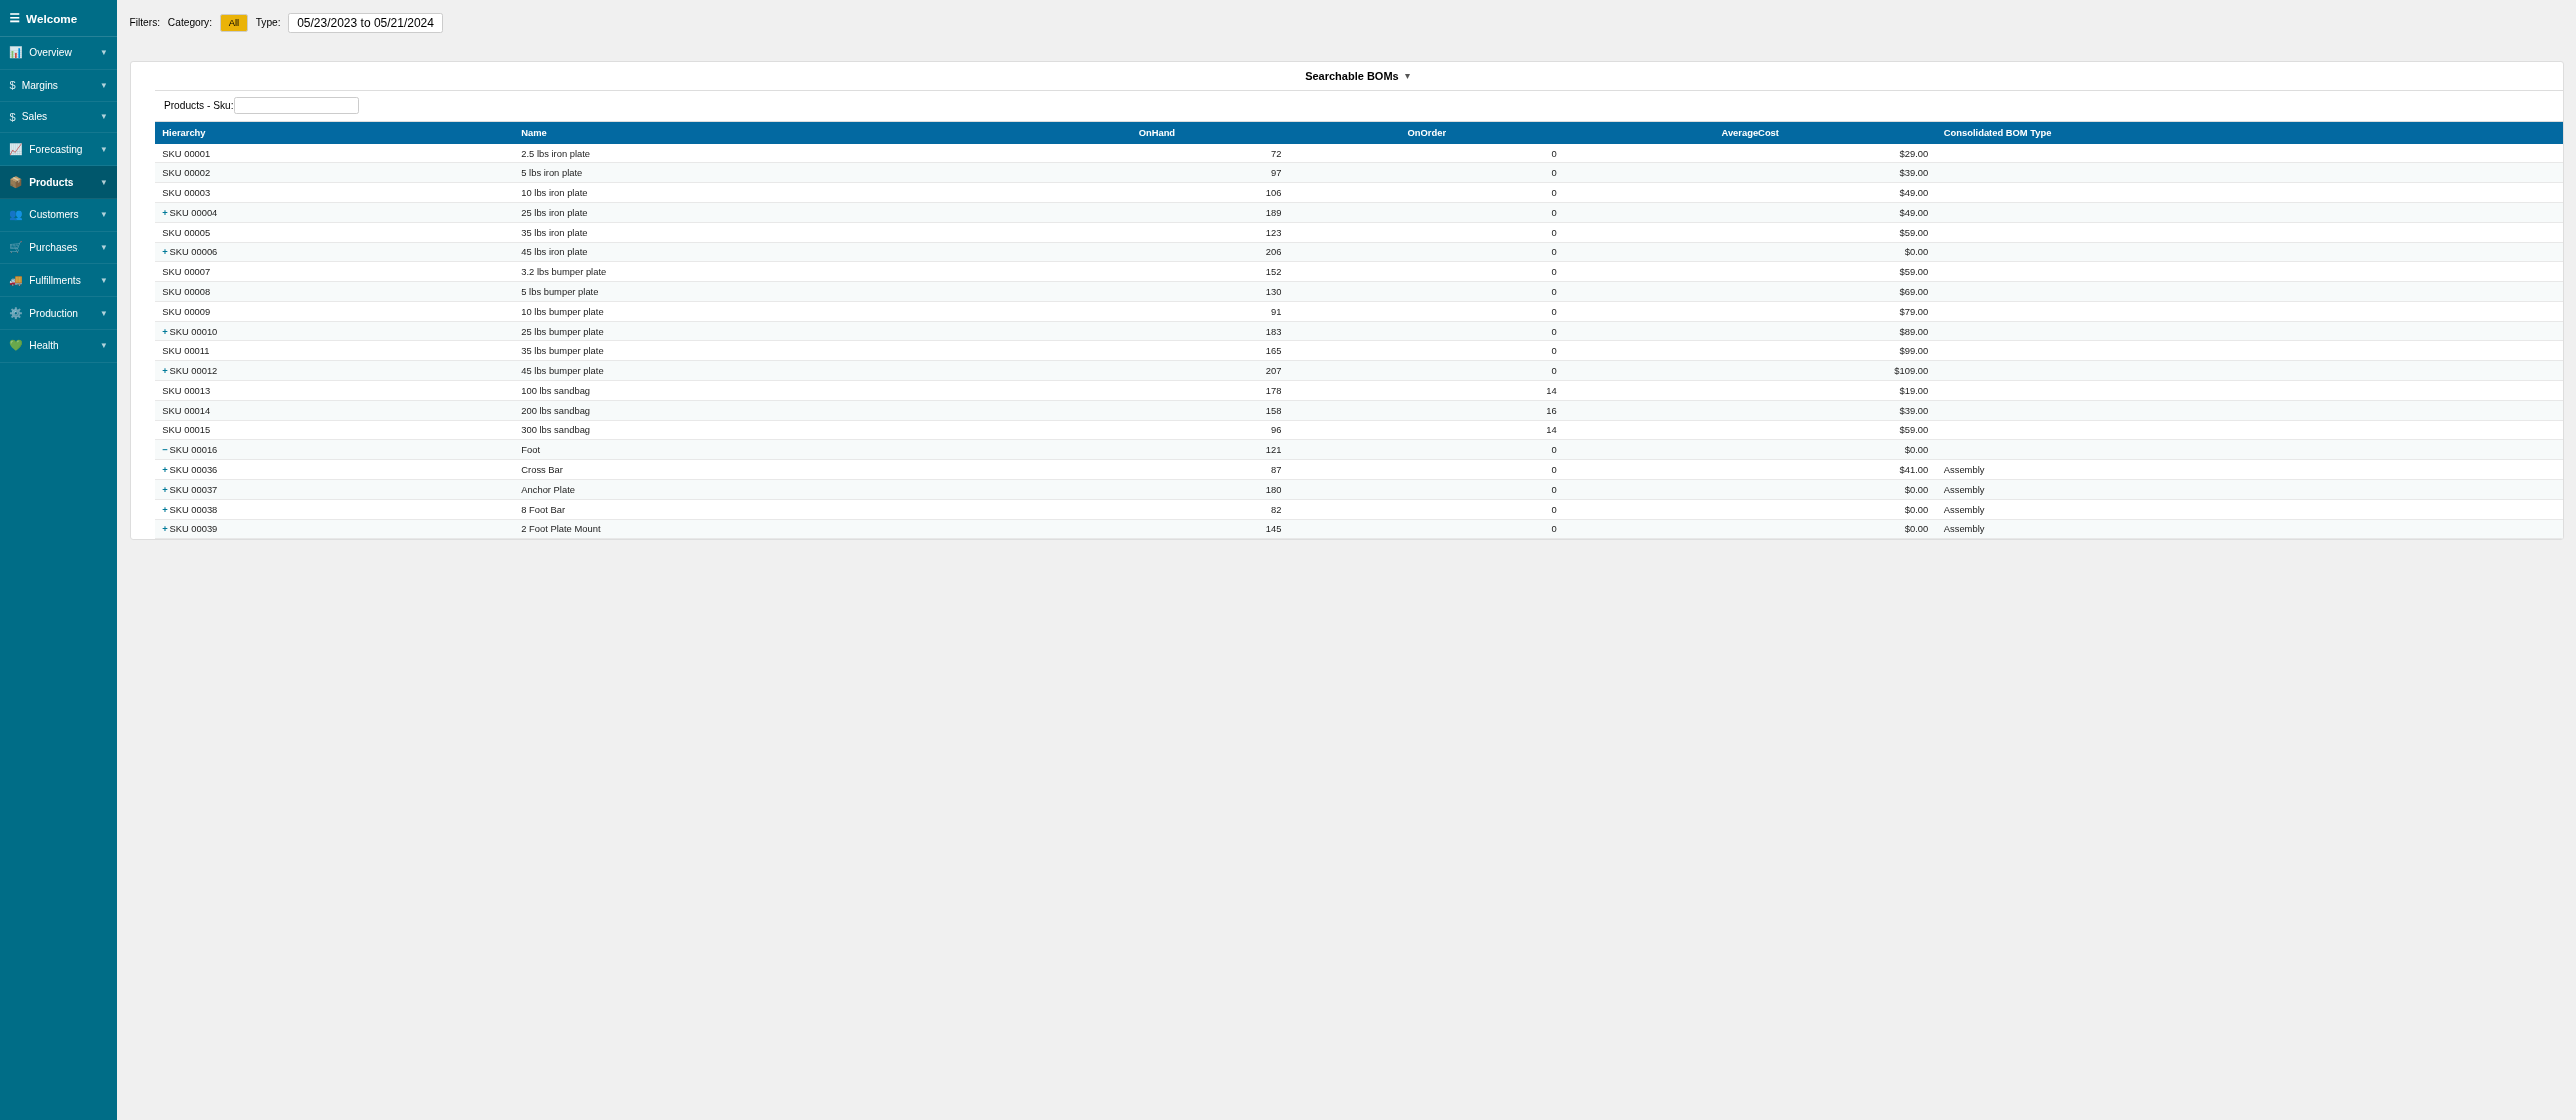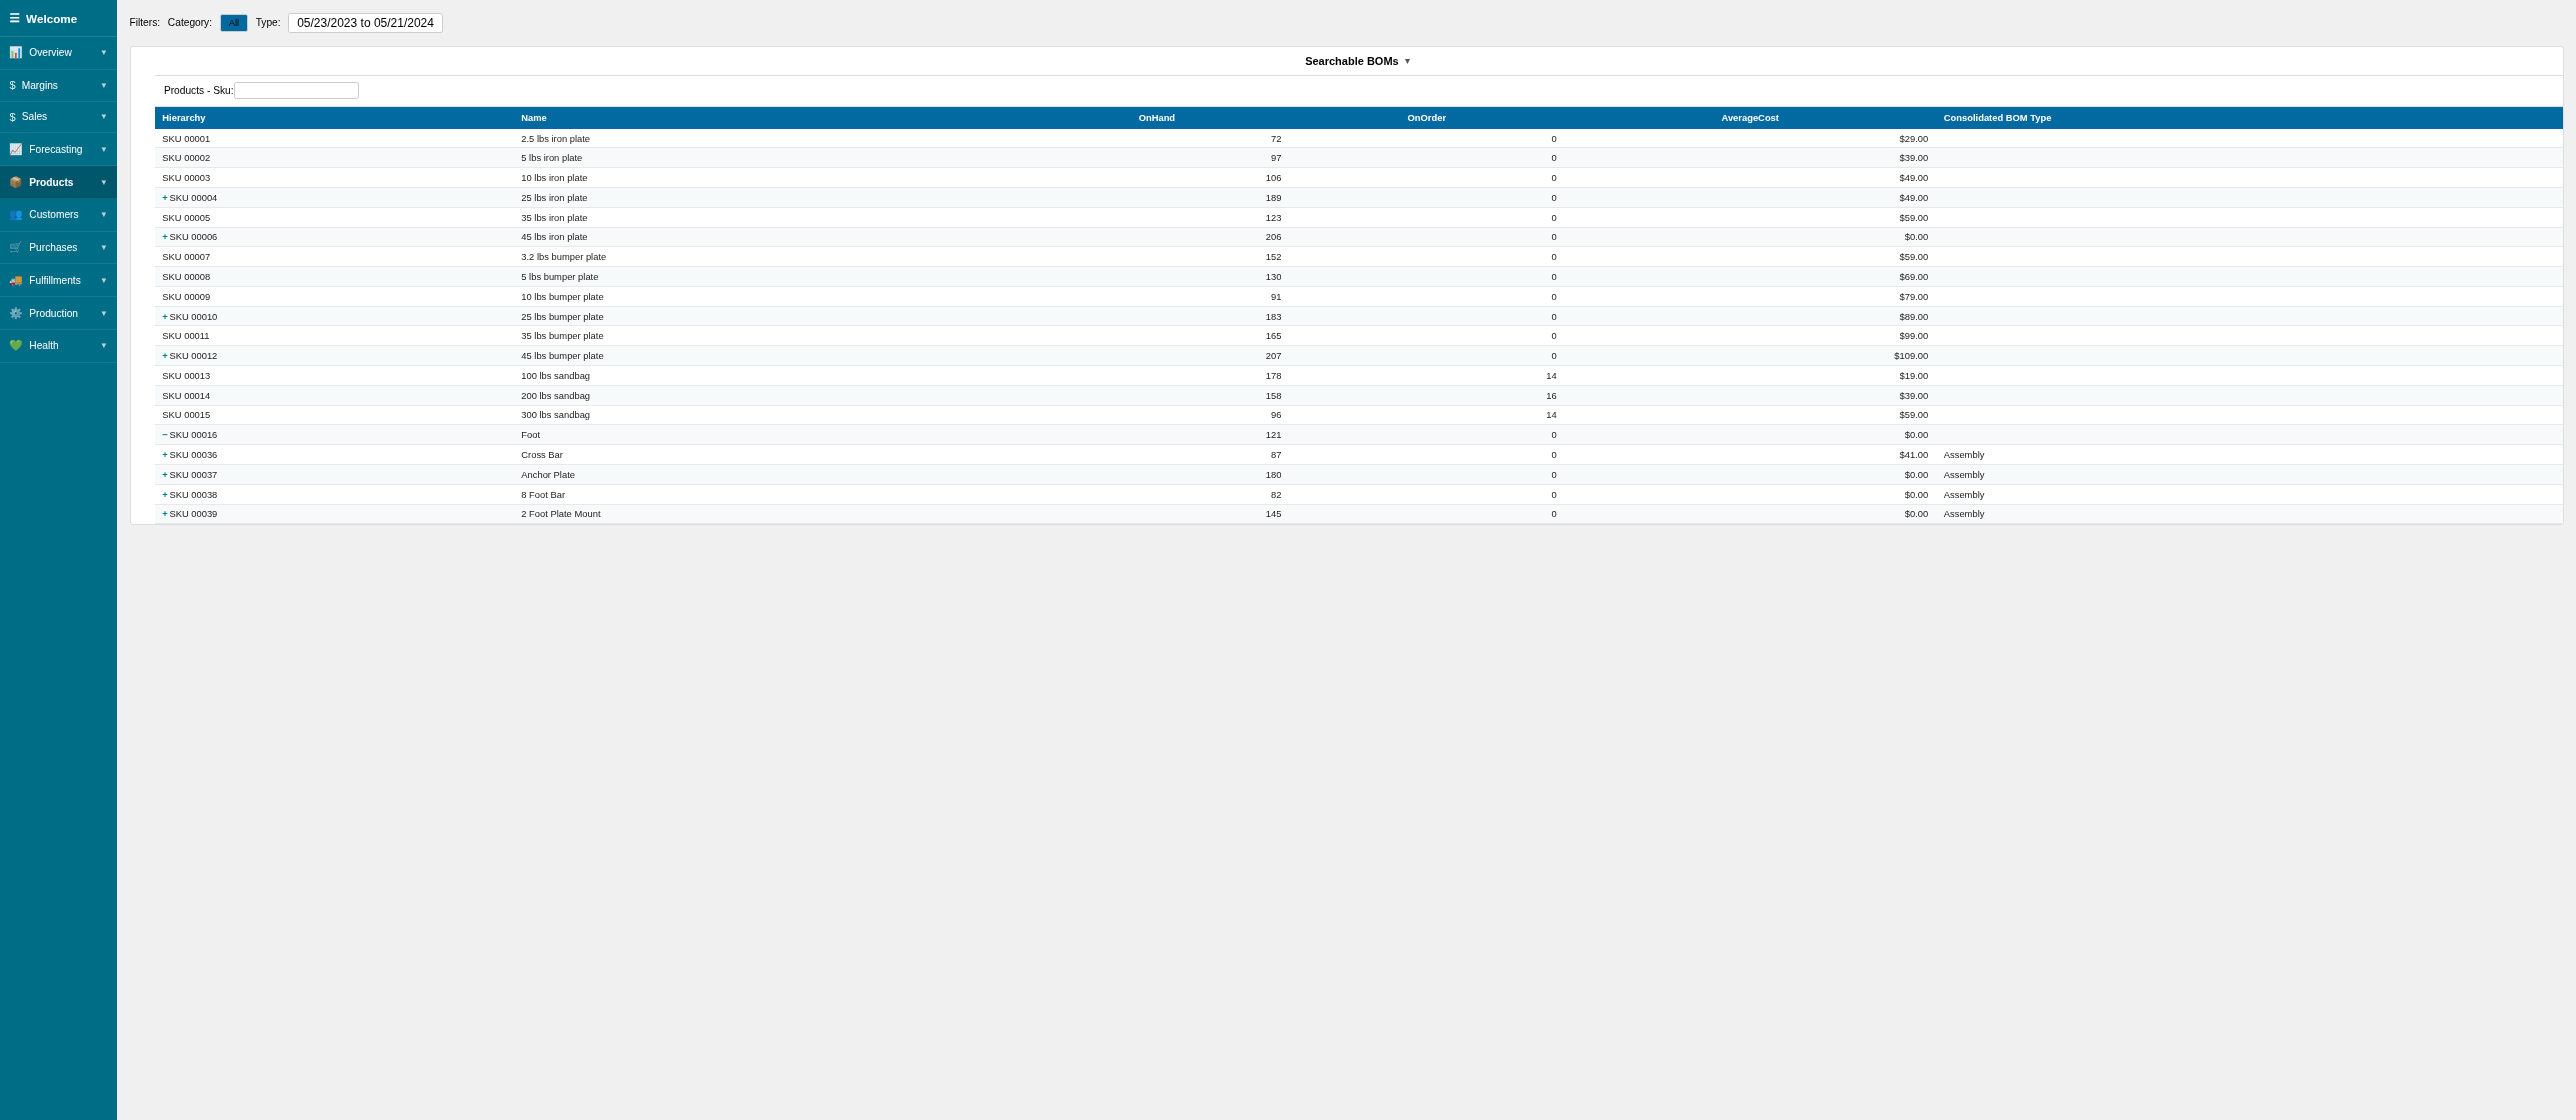--- a/index.html
+++ b/index.html
@@ -44,26 +44,26 @@
       overflow-y: auto;
       padding: 12.5px;
       background: #f0f0f0;
     }
 
     
     .filters-bar {
       display: flex;
       align-items: center;
       gap: 7.8px;
-      margin-bottom: 13px;
+      margin-bottom: 28px;
       font-size: 10.2px;
     }
     .filter-btn {
       border: 0.8px solid #ccc;
-      background: #0369a1;
+      background: #eab308;
       padding: 2.3px 7.8px;
       border-radius: 2.3px;
       cursor: pointer;
       font-size: 9.4px;
     }
     .filter-date {
       border: 0.8px solid #ccc;
       background: #fff;
       padding: 2.3px 7.8px;
       border-radius: 2.3px;

